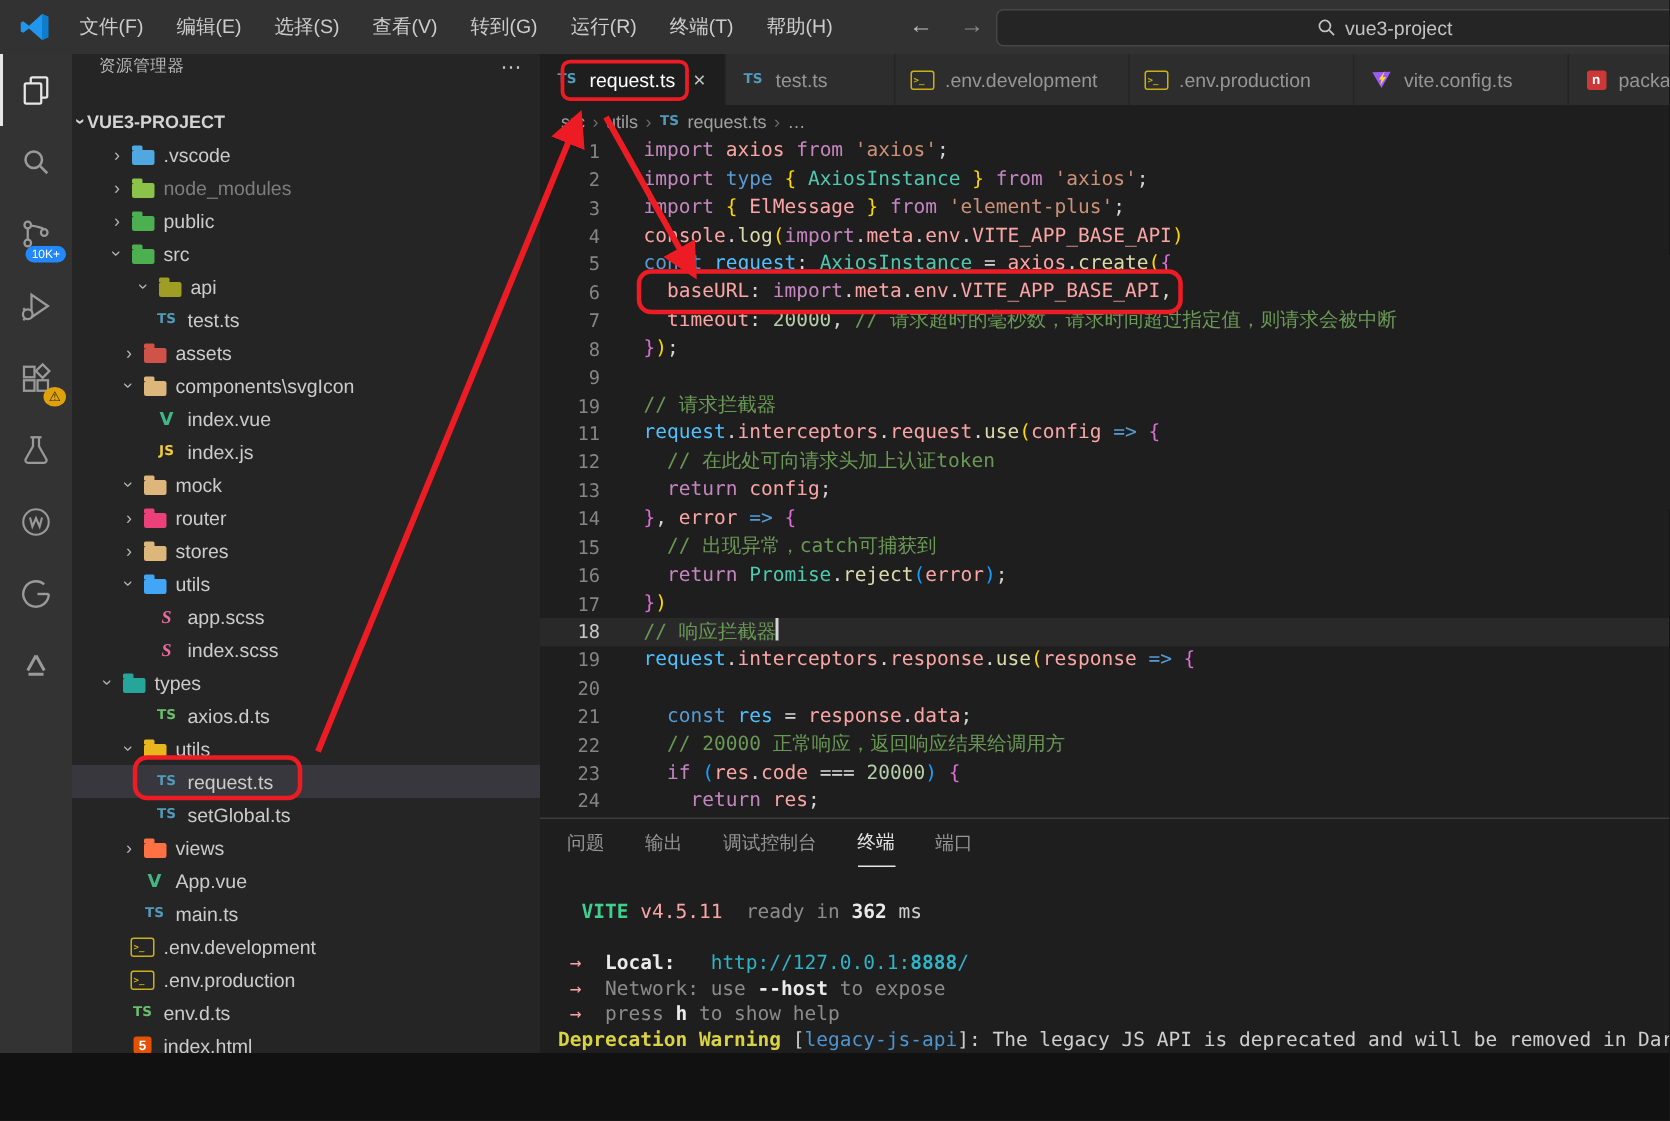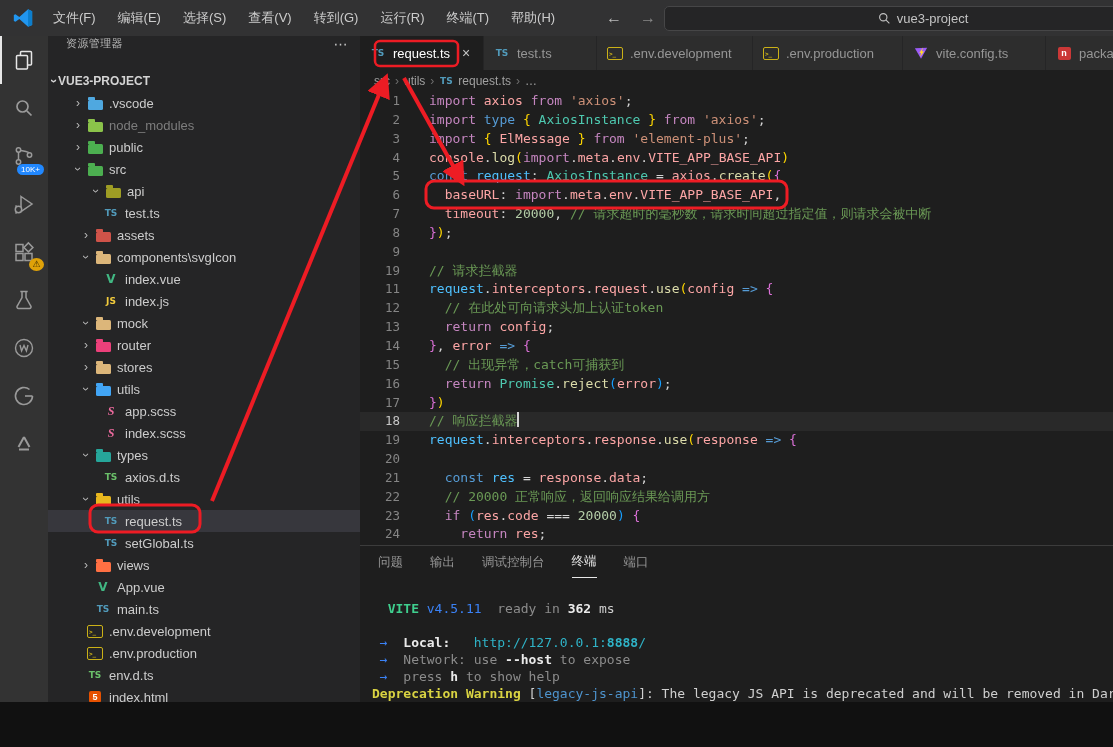--- a/index.html
+++ b/index.html
@@ -77,21 +77,21 @@
   .tk-kw{color:#c586c0}.tk-kw2{color:#569cd6}.tk-var{color:#fca5a5}.tk-cvar{color:#4fc1ff}
   .tk-cls{color:#4ec9b0}.tk-fn{color:#dcdcaa}.tk-str{color:#ce9178}.tk-num{color:#b5cea8}
   .tk-com{color:#6a9955}.tk-p{color:#d4d4d4}.tk-pg{color:#ffd700}.tk-pp{color:#da70d6}.tk-pb{color:#179fff}
   
   .panel{position:absolute;left:0;right:0;top:509px;height:202px;border-top:1px solid #3c3c3c;background:#1e1e1e;}
   .ptabs{height:32px;display:flex;align-items:center;padding-left:18px;gap:27px;font-size:12.5px;color:#969696;}
   .ptab{height:32px;display:flex;align-items:center;box-sizing:border-box;}
   .ptab.active{color:#e7e7e7;border-bottom:1px solid #e7e7e7;}
   .pterm{position:absolute;left:12px;top:54px;right:0;bottom:0;font-family:"DejaVu Sans Mono",monospace;
          font-size:13px;line-height:17px;white-space:pre;overflow:hidden;}
-  .t-vite{color:#3b82f6}.t-viteb{color:#3fcf8e;font-weight:bold}.t-dim{color:#8c8c8c}
+  .t-vite{color:#fca5a5}.t-viteb{color:#3fcf8e;font-weight:bold}.t-dim{color:#8c8c8c}
   .t-b{color:#eaeaea;font-weight:bold}.t-w{color:#cfcfcf}
   .t-cyan{color:#2fb3c7}.t-cyanb{color:#2fb3c7;font-weight:bold}
   .t-yelb{color:#d9d342;font-weight:bold}.t-blue{color:#4e94ce}
   
   .annotations{position:absolute;left:0;top:0;width:1113px;height:747px;z-index:50;pointer-events:none;}
   .watermark{position:absolute;z-index:60;color:rgba(235,235,235,0.55);font-size:24px;letter-spacing:1px;
              white-space:nowrap;pointer-events:none;font-family:"Liberation Sans",sans-serif;}
   .wm2{color:rgba(235,235,235,0.42);}
 </style>
 </head>
@@ -307,21 +307,21 @@
           </span>
           <span class="lbl">app.scss</span>
         </div>
         <div class="tree-row" style="padding-left: 38px;">
           <span class="chev"></span>
           <span class="icon-slot">
             <span class="fico scss">S</span>
           </span>
           <span class="lbl">index.scss</span>
         </div>
-        <div class="tree-row" style="padding-left: 30px;">
+        <div class="tree-row" style="padding-left: 16px;">
           <span class="chev open">›</span>
           <span class="icon-slot">
             <span class="fold" style="background: rgb(38, 166, 154);"></span>
           </span>
           <span class="lbl">types</span>
         </div>
         <div class="tree-row" style="padding-left: 38px;">
           <span class="chev"></span>
           <span class="icon-slot">
             <span class="fico tsg">TS</span>

